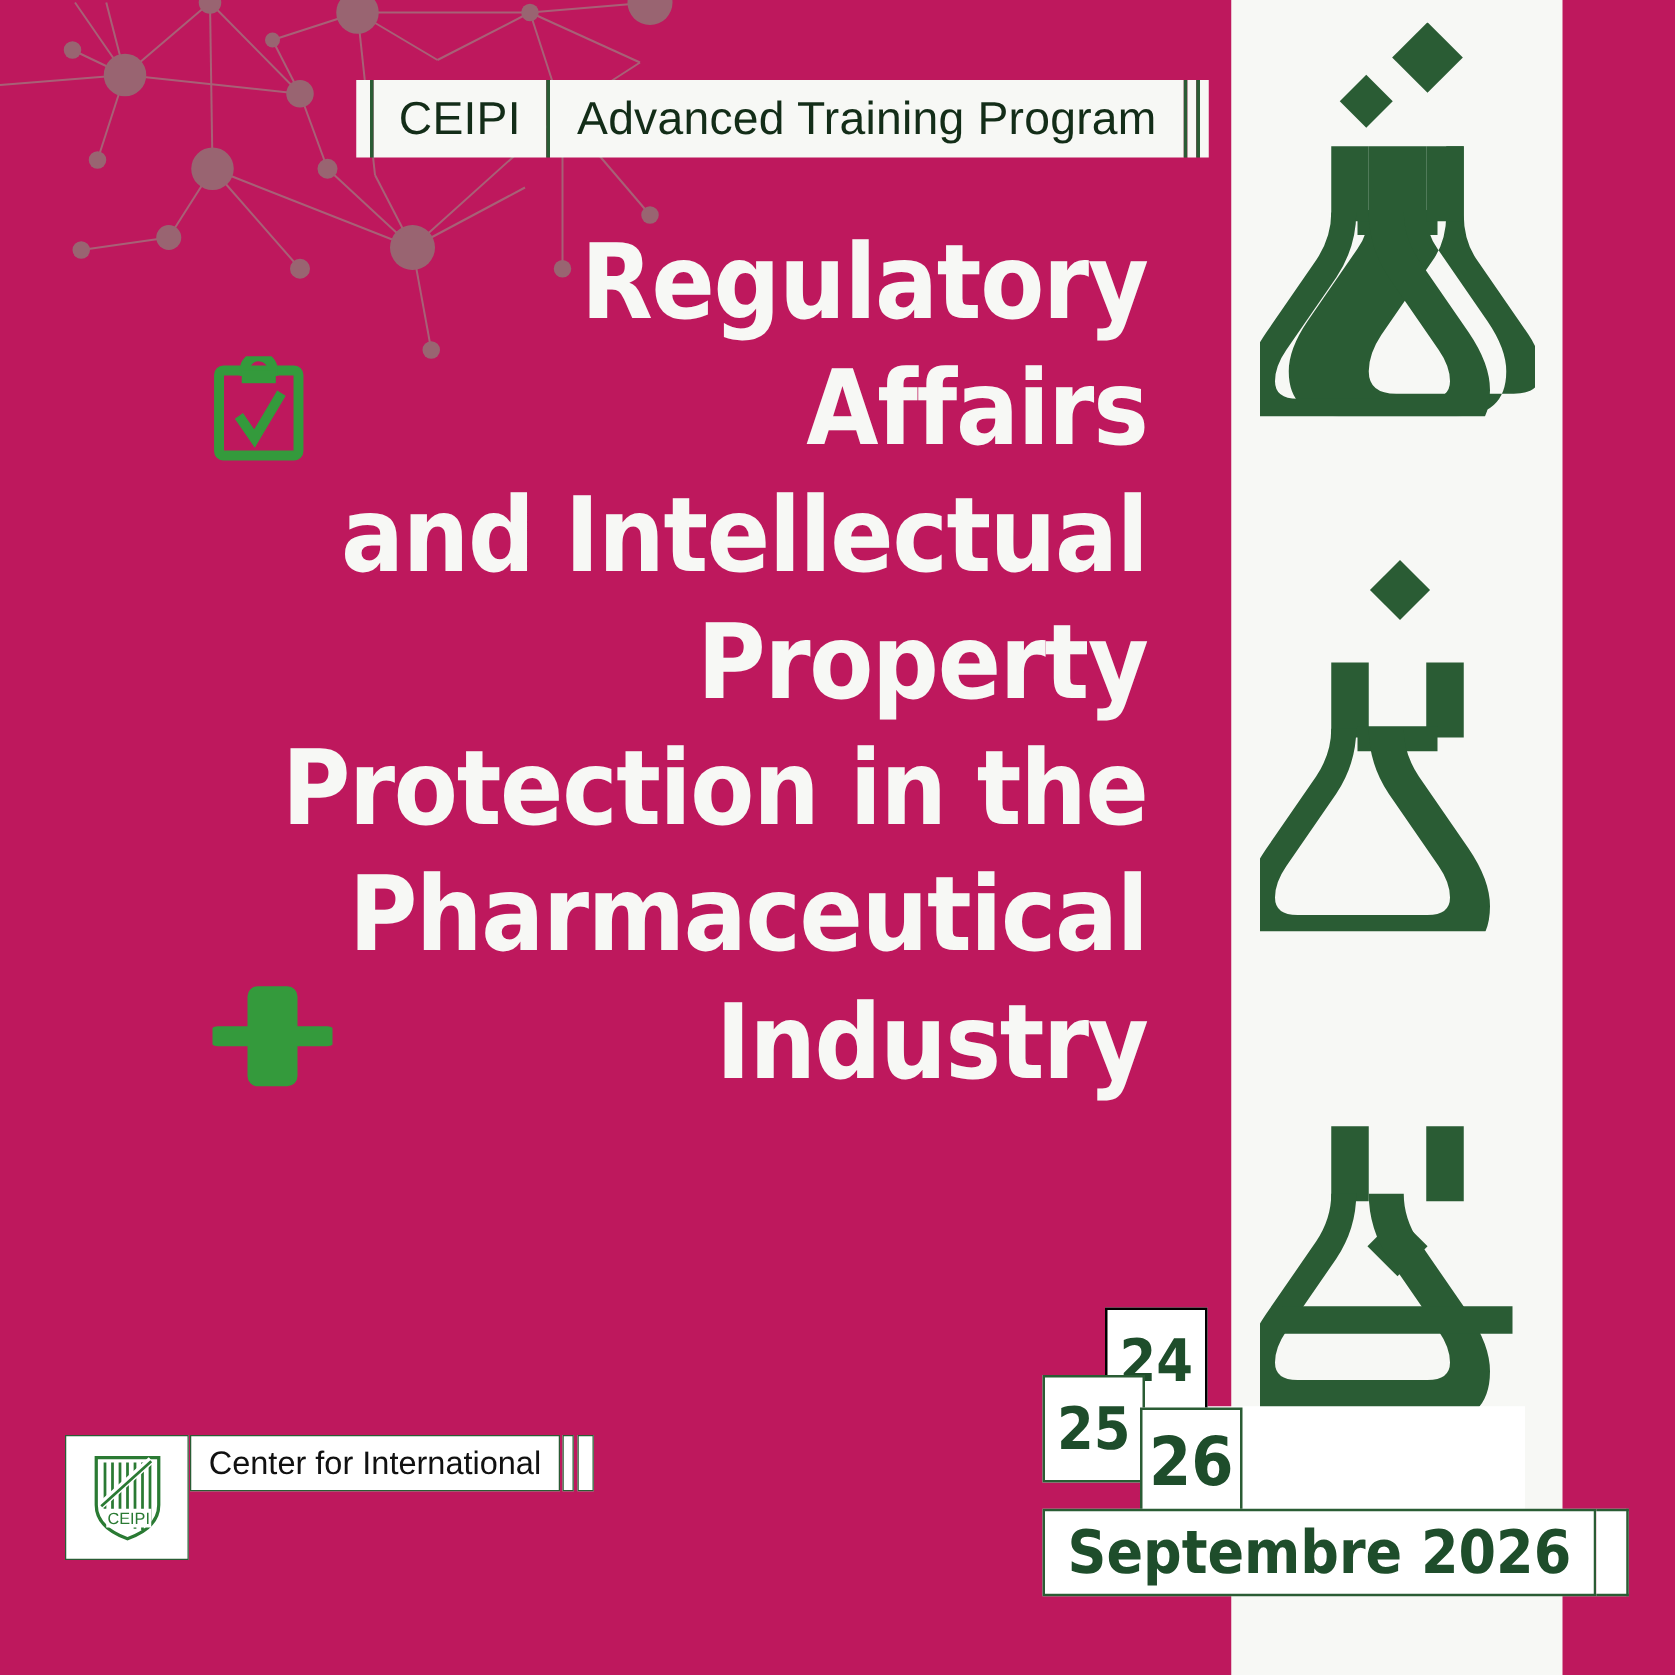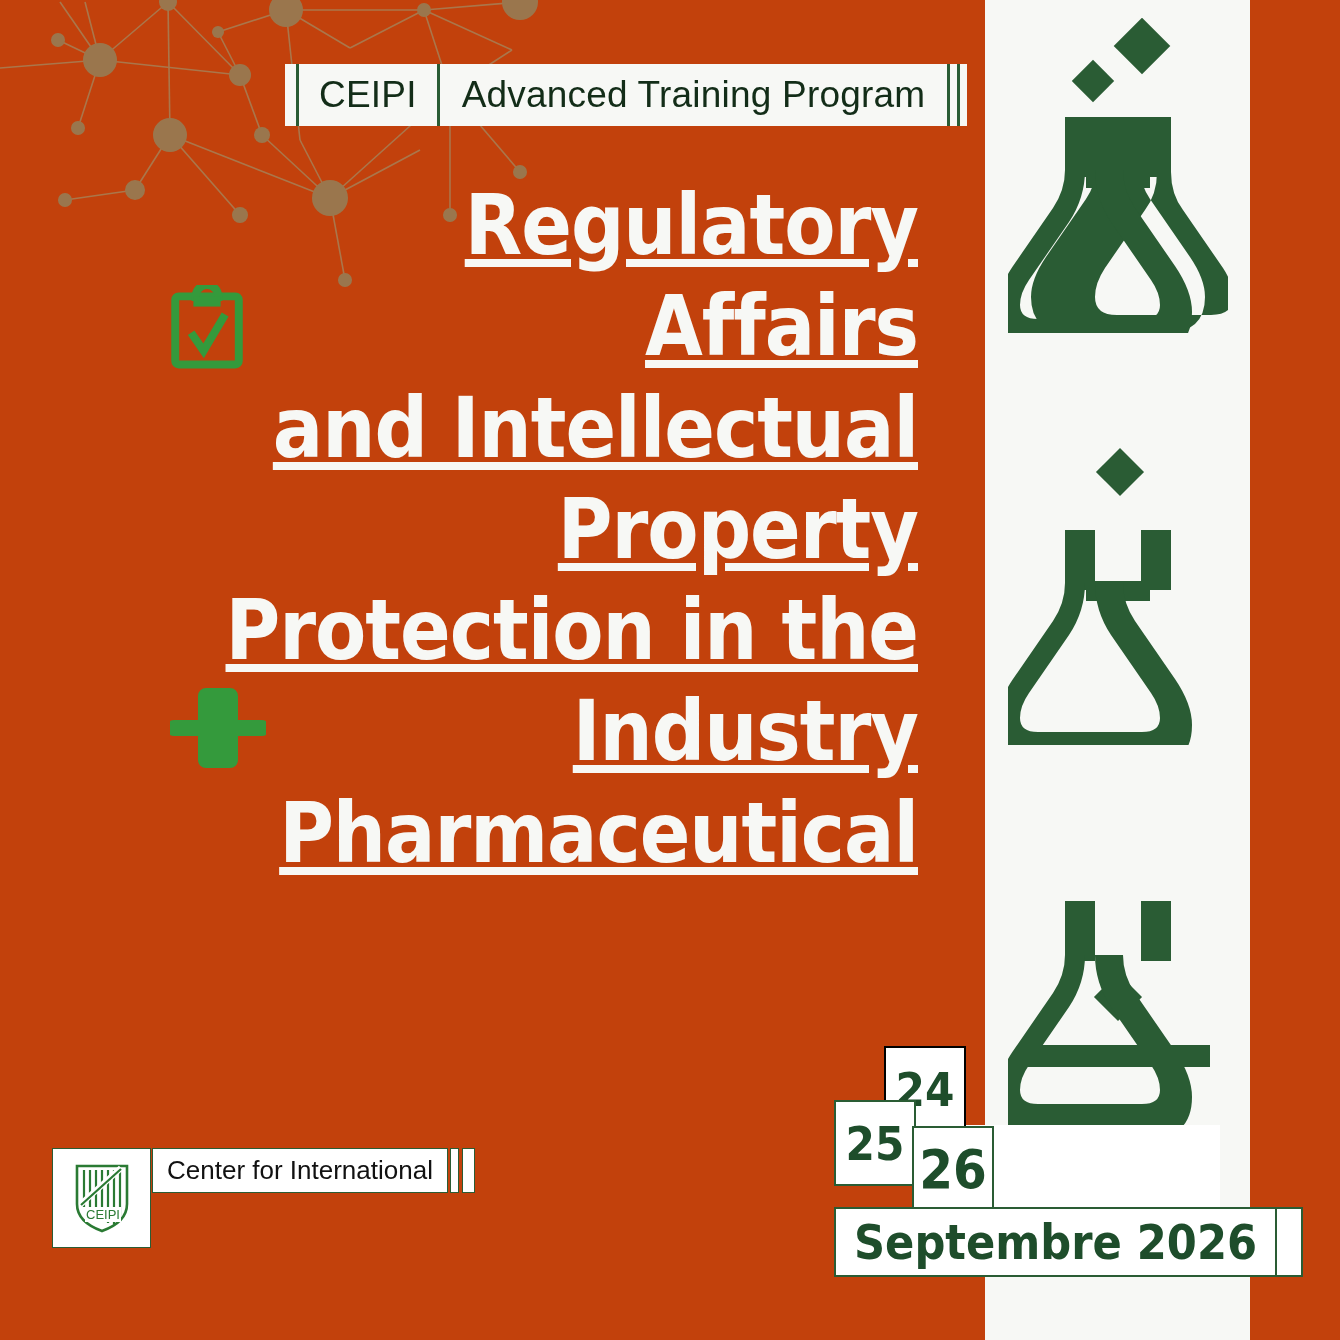--- a/index.html
+++ b/index.html
@@ -3,21 +3,21 @@
 <meta charset="utf-8">
 <style>
   html,body{margin:0;padding:0;}
   body{
     width:1340px;height:1340px;overflow:hidden;
     font-family:"Liberation Sans", sans-serif;
     background:#2A5C34;
   }
   #poster{
     position:relative;width:1340px;height:1340px;
-    background:#c2410c;overflow:hidden;
+    background:#be185d;overflow:hidden;
   }
 
   
   .right-panel{
     position:absolute;top:0;left:985px;width:265px;height:1340px;
     background:#F7F8F5;
   }
 
   
   .network{
@@ -46,21 +46,21 @@
     position:absolute;left:170px;top:175px;width:748px;
     text-align:right;
     color:#F7F8F5;
     font-family:"DejaVu Sans Condensed","Liberation Sans",sans-serif;
     font-weight:bold;
     font-size:83px;
     line-height:1.22;
     letter-spacing:-1px;
     font-stretch:condensed;
   }
-  .title-line{display:block;white-space:nowrap;text-decoration:underline;}
+  .title-line{display:block;white-space:nowrap;}
   .title-line.with-icon{display:flex;align-items:center;justify-content:flex-end;gap:18px;}
   .title-line .grow{flex:1;}
 
   
   .clipboard-icon{width:74px;height:84px;flex:none;margin-right:30px;}
   
   .plus-icon{width:96px;height:96px;flex:none;margin-right:26px;}
 
   
   .flask{position:absolute;}
@@ -226,29 +226,29 @@
         <rect x="20" y="10" width="24" height="9" fill="#349A3C"></rect>
         <path d="M18 42 L29 58 L48 26" fill="none" stroke="#349A3C" stroke-width="7" stroke-linecap="butt" stroke-linejoin="miter"></path>
       </svg>
       <span class="grow"></span>
       <span>Affairs</span>
     </span>
 
     <span class="title-line">and Intellectual</span>
     <span class="title-line">Property</span>
     <span class="title-line">Protection in the</span>
+    <span class="title-line">Pharmaceutical</span>
+
     <span class="title-line with-icon">
       <svg class="plus-icon" viewBox="0 0 96 96">
         <path d="M36 4 h24 a8 8 0 0 1 8 8 v24 h24 a8 8 0 0 1 8 8 v0 a8 8 0 0 1 -8 8 h-24 v24 a8 8 0 0 1 -8 8 h-24 a8 8 0 0 1 -8 -8 v-24 h-24 a8 8 0 0 1 -8 -8 v0 a8 8 0 0 1 8 -8 h24 v-24 a8 8 0 0 1 8 -8 z" fill="#349A3C"></path>
       </svg>
       <span class="grow"></span>
       <span>Industry</span>
     </span>
-
-    <span class="title-line">Pharmaceutical</span>
   </div>
 
   <div class="flask" style="left:1008px;top:18px;">
     <svg width="220" height="315" viewBox="0 0 220 315">
       <g fill="#2A5C34">
         <rect x="114" y="8" width="40" height="40" transform="rotate(45 134 28)"></rect>
         <rect x="70" y="48" width="30" height="30" transform="rotate(45 85 63)"></rect>
       </g>
       <path d="M60 100 h26 v52 q0 16 -10 30 L28 250 q-14 22 -14 38 q0 28 30 28 h132 q30 0 30 -28 q0 -16 -14 -38 l-48 -68 q-10 -14 -10 -30 v-52 h26" fill="none" stroke="#2A5C34" stroke-width="0"></path>
       <g fill="#2A5C34">

